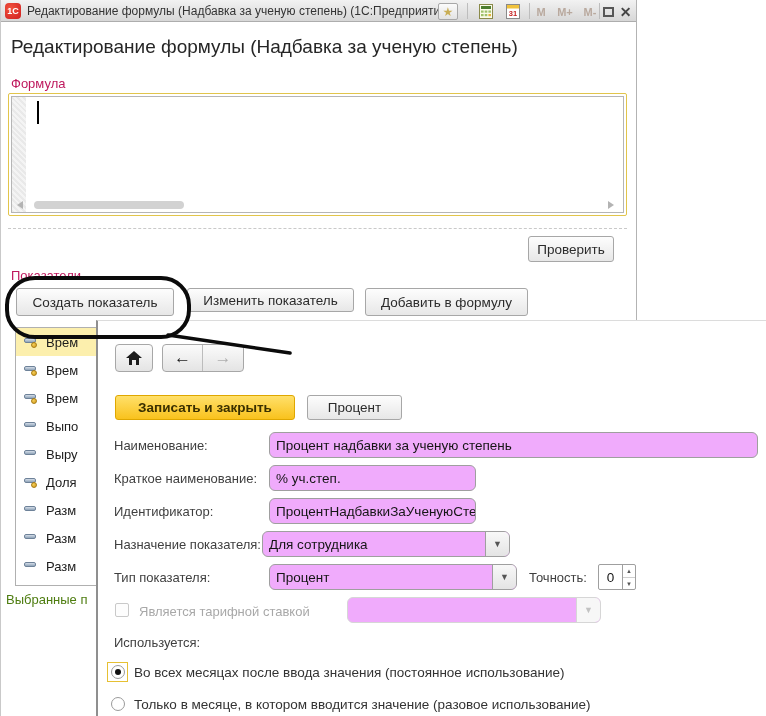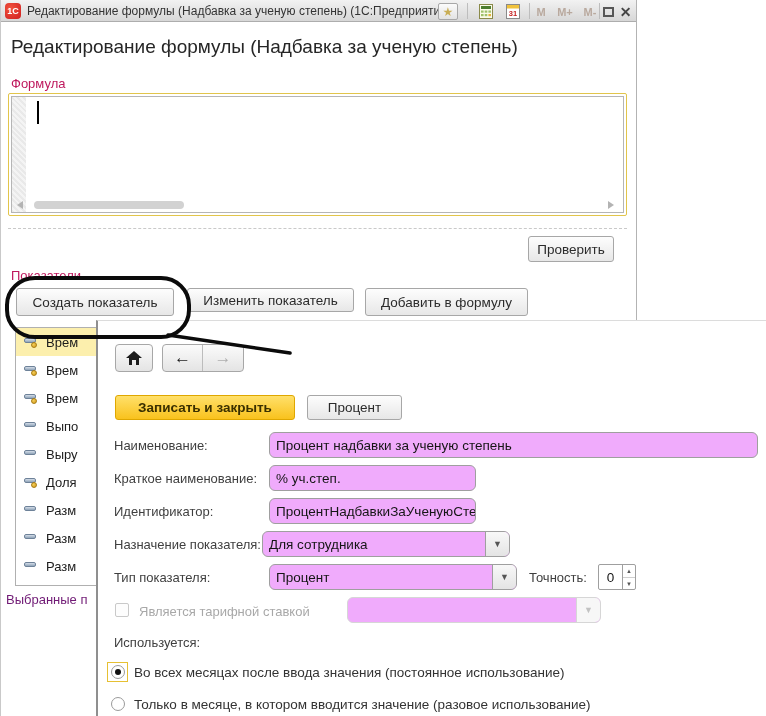--- a/index.html
+++ b/index.html
@@ -58,21 +58,21 @@
   .ind-list { position:absolute; left:14px; top:327px; width:182px; height:259px;
               border:1px solid #b0b0b0; background:#fff; overflow:hidden; }
   .ind-row { position:relative; width:100%; height:28px; display:flex; align-items:center; font-size:13px; color:#1c1c1c; }
   .ind-row.sel { background:#fcefad; }
   .ind-ico { position:relative; margin-left:8px; width:14px; height:12px; flex:0 0 14px; }
   .dash { position:absolute; left:0; top:2px; width:12px; height:5px; border-radius:2px;
           background:linear-gradient(#d4dde8,#8fa3b8); border:1px solid #6e8299; }
   .dot  { position:absolute; left:7px; top:6px; width:6px; height:6px; border-radius:50%;
           background:radial-gradient(circle at 35% 35%, #f3d05a, #d79a1e); border:1px solid #a87d14; }
   .ind-txt { margin-left:8px; white-space:nowrap; }
-  .sel-footer { position:absolute; left:5px; top:592px; font-size:13px; color:#701a75; white-space:nowrap; }
+  .sel-footer { position:absolute; left:5px; top:592px; font-size:13px; color:#4d7c0f; white-space:nowrap; }
 
   
   .overlay { position:absolute; left:96px; top:320px; width:670px; height:396px; background:#fff;
              border-top:1px solid #dcdcdc; border-left:2px solid #8f8f8f; z-index:10; }
   
   .nav-btn { position:absolute; background:linear-gradient(#fbfbfb,#e4e4e4); border:1px solid #a7a7a7; border-radius:4px;
              display:flex; align-items:center; justify-content:center; }
   .home-btn { left:17px; top:23px; width:38px; height:28px; }
   .nav-pair { left:64px; top:23px; width:82px; height:28px; padding:0; }
   .nav-half { width:50%; height:100%; display:flex; align-items:center; justify-content:center; font-size:17px; font-weight:bold; }

